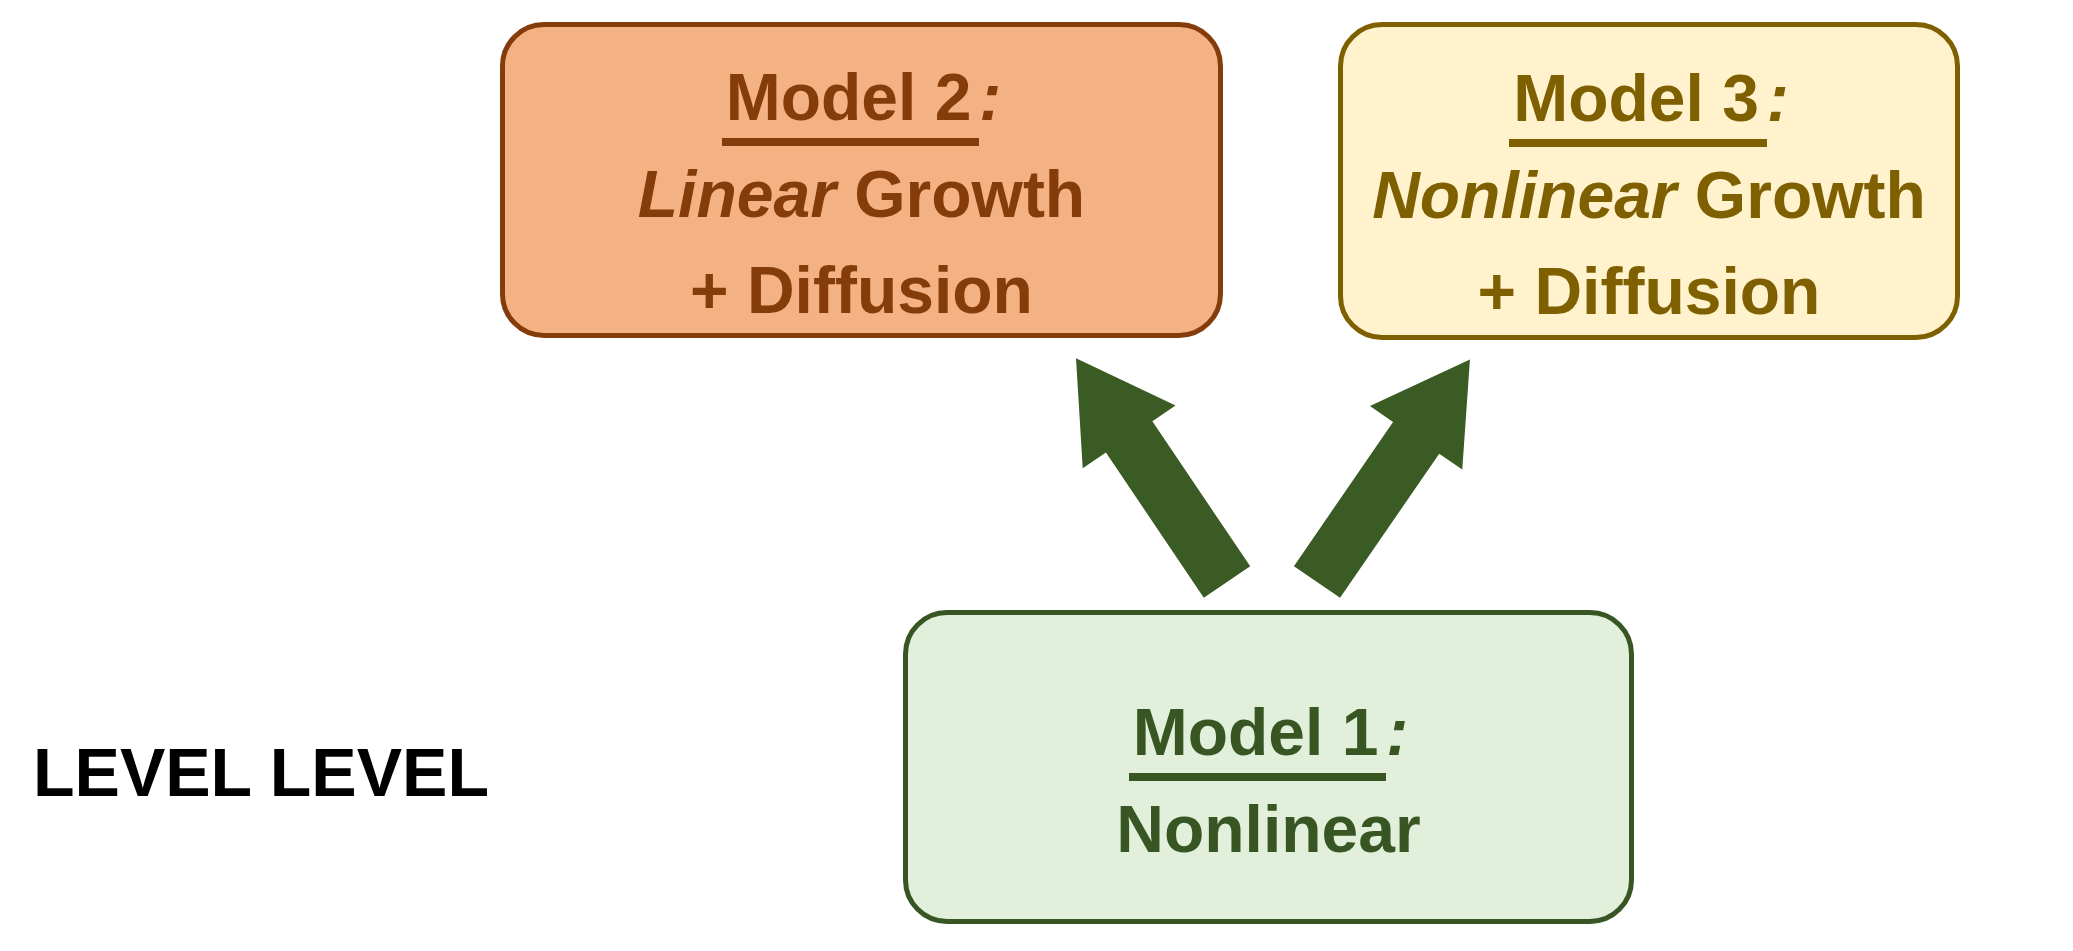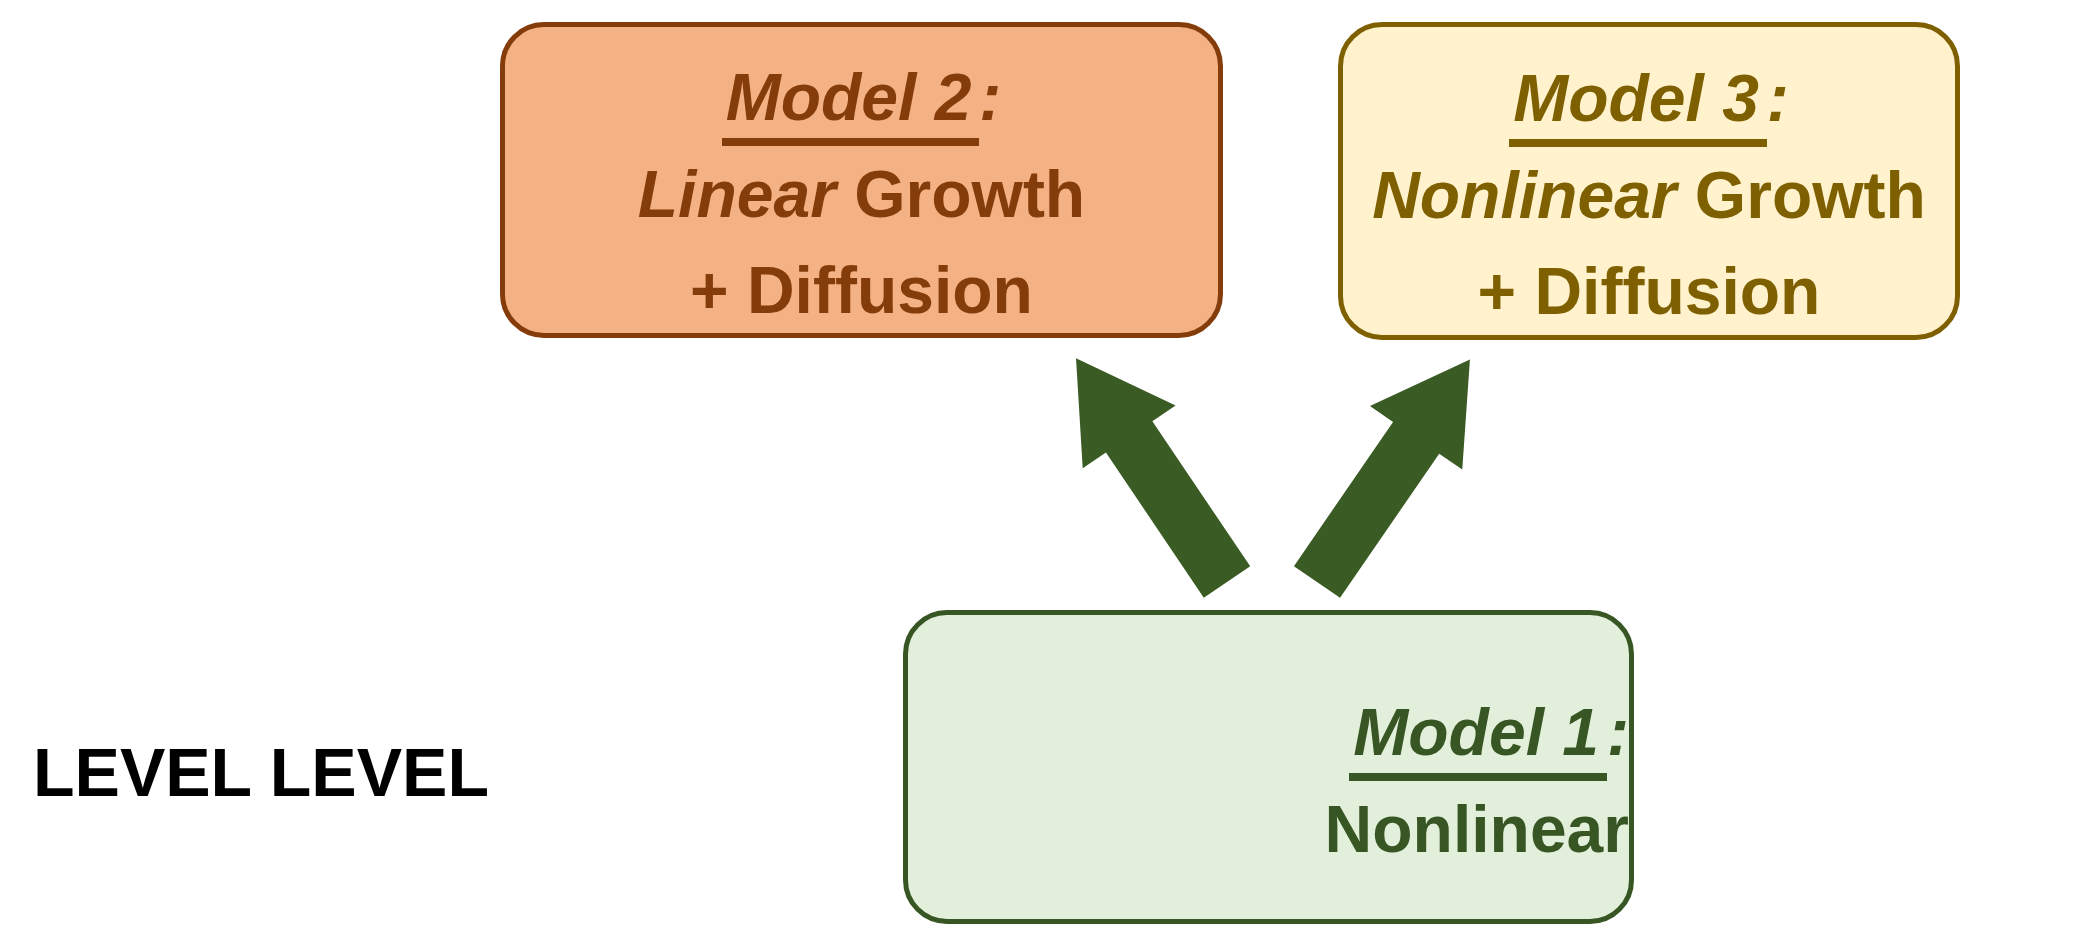--- a/index.html
+++ b/index.html
@@ -54,25 +54,24 @@
   .node-m2 {
     left: 500px; top: 22px; width: 723px; height: 316px;
     background: #F4B183; border-color: #843C0B; color: #843C0B;
   }
   .node-m3 {
     left: 1338px; top: 22px; width: 622px; height: 318px;
     background: #FFF2CC; border-color: #7F6000; color: #7F6000;
   }
   .node-m1 {
     left: 903px; top: 610px; width: 731px; height: 314px;
-    background: #E2EFDA; border-color: #375623; color: #375623; align-items: flex-end;
+    background: #E2EFDA; border-color: #375623; color: #375623;
   }
   .utitle {
     display: inline-block;
-    font-style: italic;
     line-height: 1.08;
     border-bottom: 8px solid currentColor;
     padding: 0 8px 5px 4px;
     margin-top: 40px;
   }
   .colon { font-style: italic; }
   .em    { font-style: italic; }
 </style>
 </head>
 <body>

